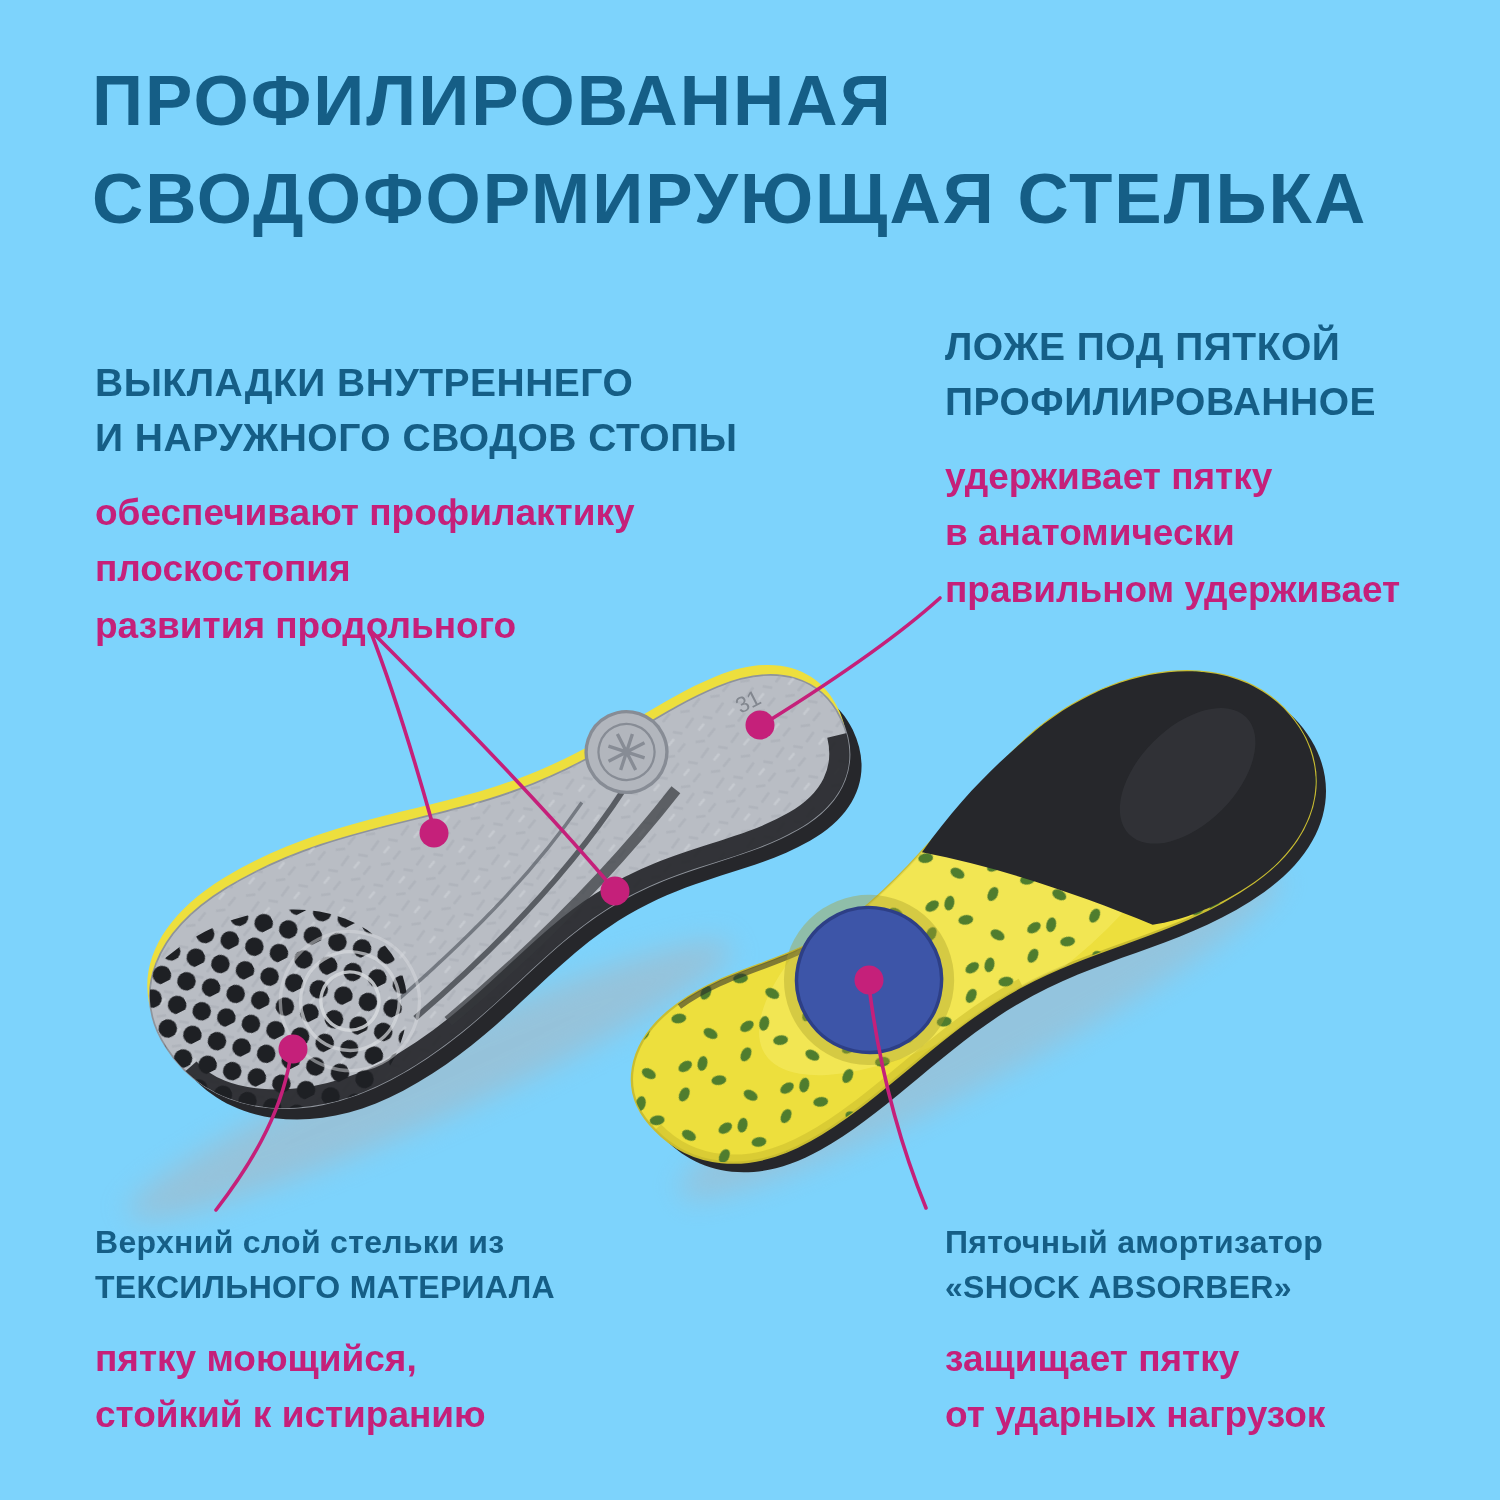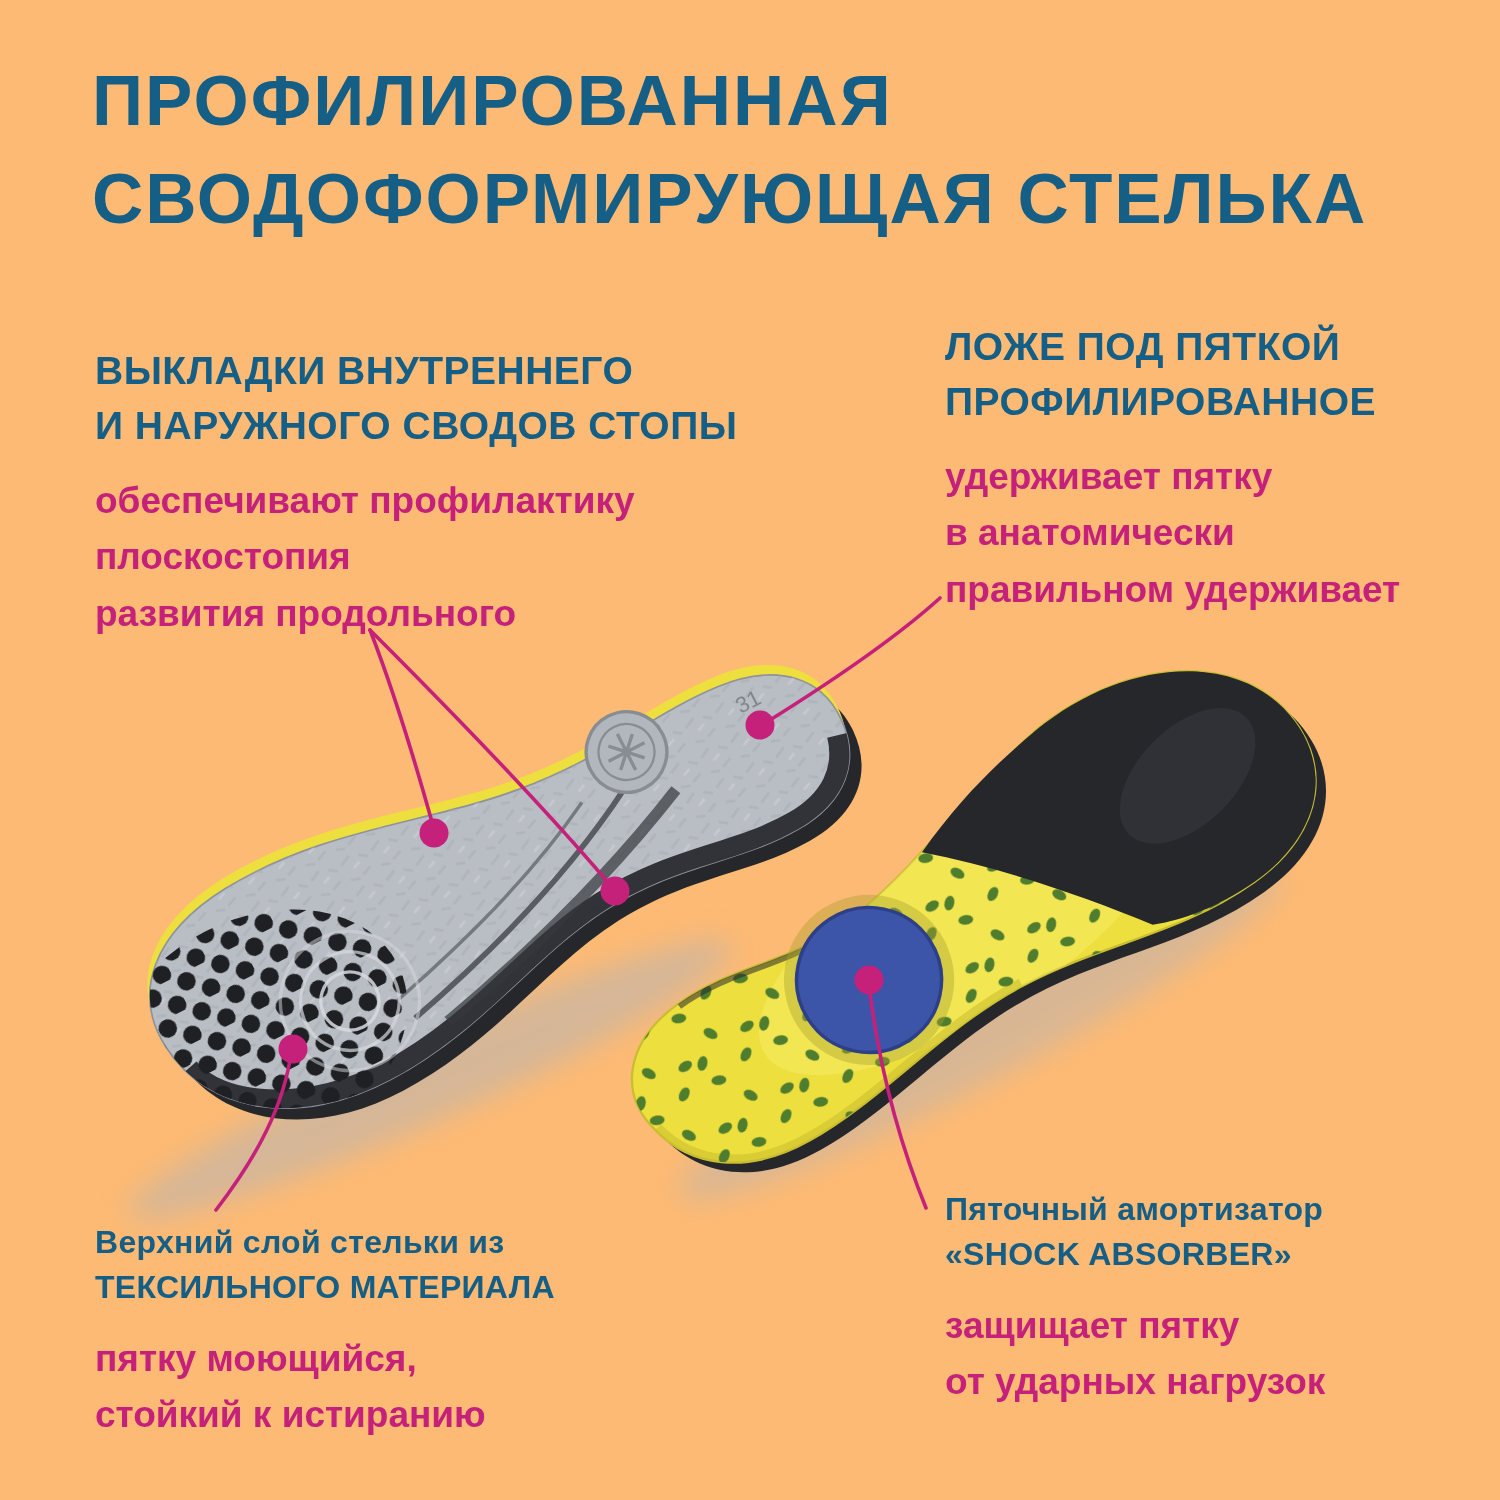--- a/index.html
+++ b/index.html
@@ -1,18 +1,18 @@
 <!DOCTYPE html>
 <html style="--heading-blue: #155E86; --accent-magenta: #C5207A; --insole-yellow: #EDDF3D; --insole-grey: #B9BDC4; --insole-black: #26272B; --shock-pad-blue: #3D55A8; --dot-green: #4F7D2E;"><head>
 <meta charset="utf-8">
 <style>
   * { margin:0; padding:0; box-sizing:border-box; }
   html,body { width:1500px; height:1500px; background:#ffffff; }
   body { font-family:"Liberation Sans", sans-serif; }
-  .stage { position:relative; width:1500px; height:1500px; overflow:hidden; background:#fdba74; }
+  .stage { position:relative; width:1500px; height:1500px; overflow:hidden; background:#7dd3fc; }
   .line { display:block; white-space:nowrap; }
 
   .title {
     position:absolute; left:92px; top:52px;
     font-size:71px; font-weight:700; letter-spacing:2px; line-height:1.38;
     color:var(--heading-blue,#155E86);
   }
   .callout { position:absolute; }
   .h-caps {
     font-size:39px; font-weight:700; letter-spacing:.5px; line-height:1.4;
@@ -20,24 +20,24 @@
   }
   .h-big {
     font-size:32px; font-weight:700; letter-spacing:.3px; line-height:1.42;
     color:var(--heading-blue,#155E86);
   }
   .b-mag {
     margin-top:20px;
     font-size:37px; font-weight:700; line-height:1.52;
     color:var(--accent-magenta,#C5207A);
   }
-  .c-arch    { left:95px;  top:344px; }
+  .c-arch    { left:95px;  top:356px; }
   .c-heel    { left:945px; top:320px; }
   .c-textile { left:95px;  top:1220px; }
-  .c-shock   { left:945px; top:1187px; }
+  .c-shock   { left:945px; top:1220px; }
 
   svg.art { position:absolute; left:0; top:0; }
   .cline { fill:none; stroke:var(--accent-magenta,#C5207A); stroke-width:3.6; stroke-linecap:round; }
   .cdot  { fill:var(--accent-magenta,#C5207A); }
 </style>
 </head>
 <body>
 
 <div class="stage">
 

